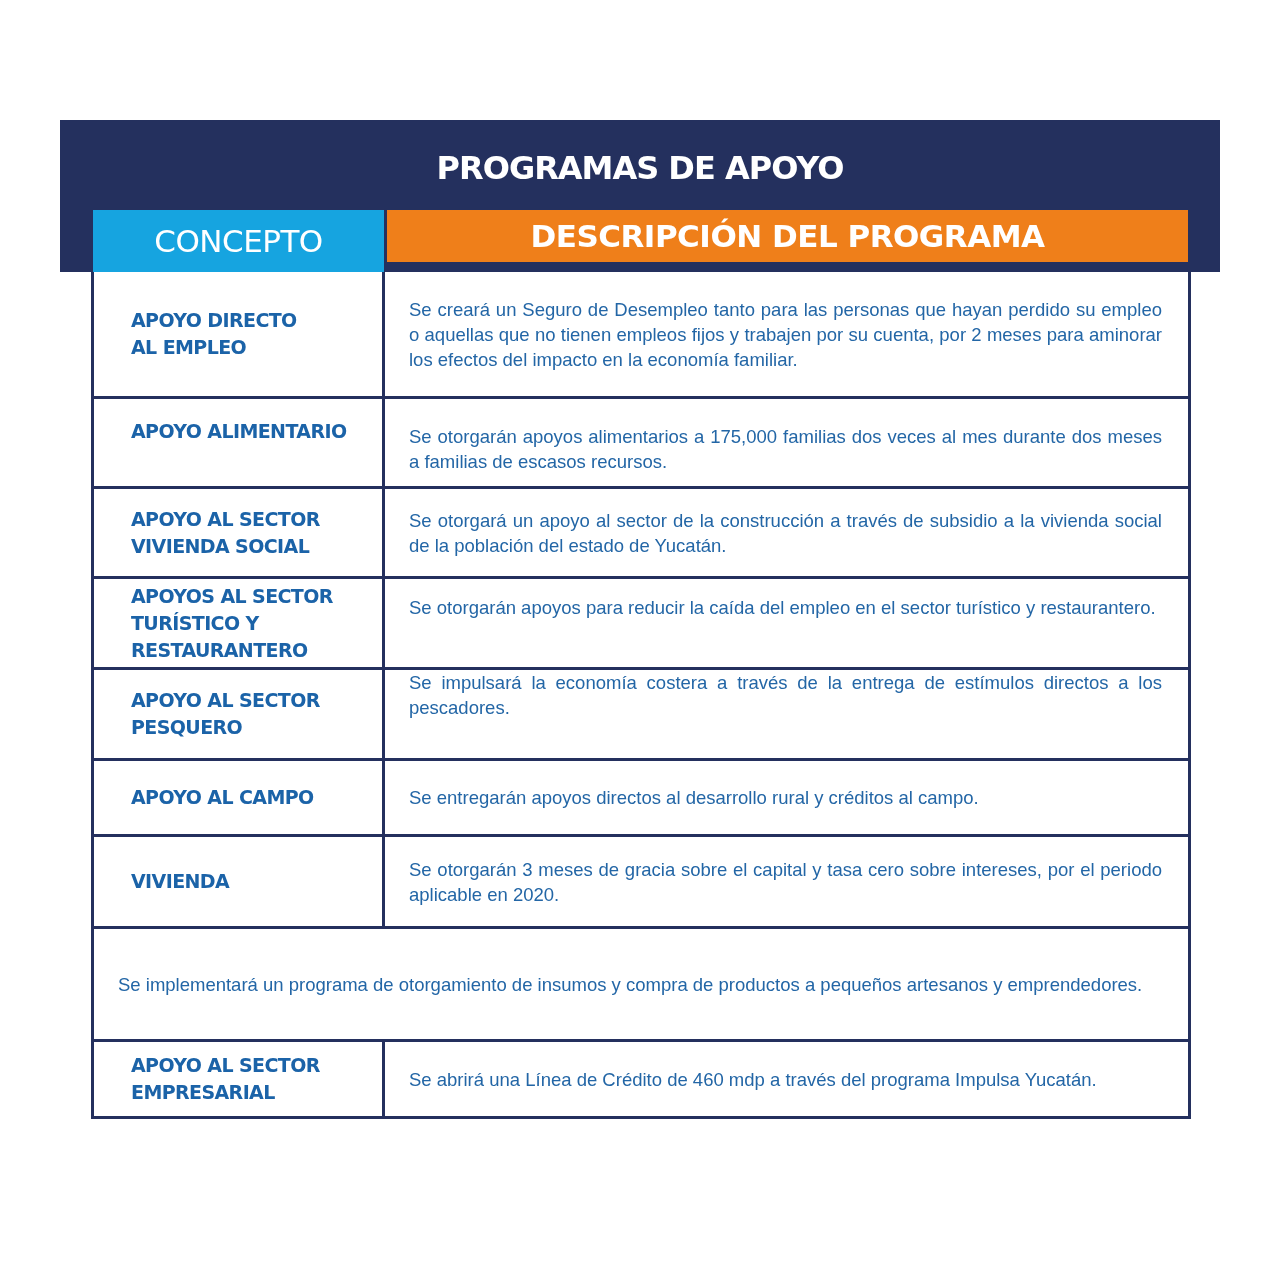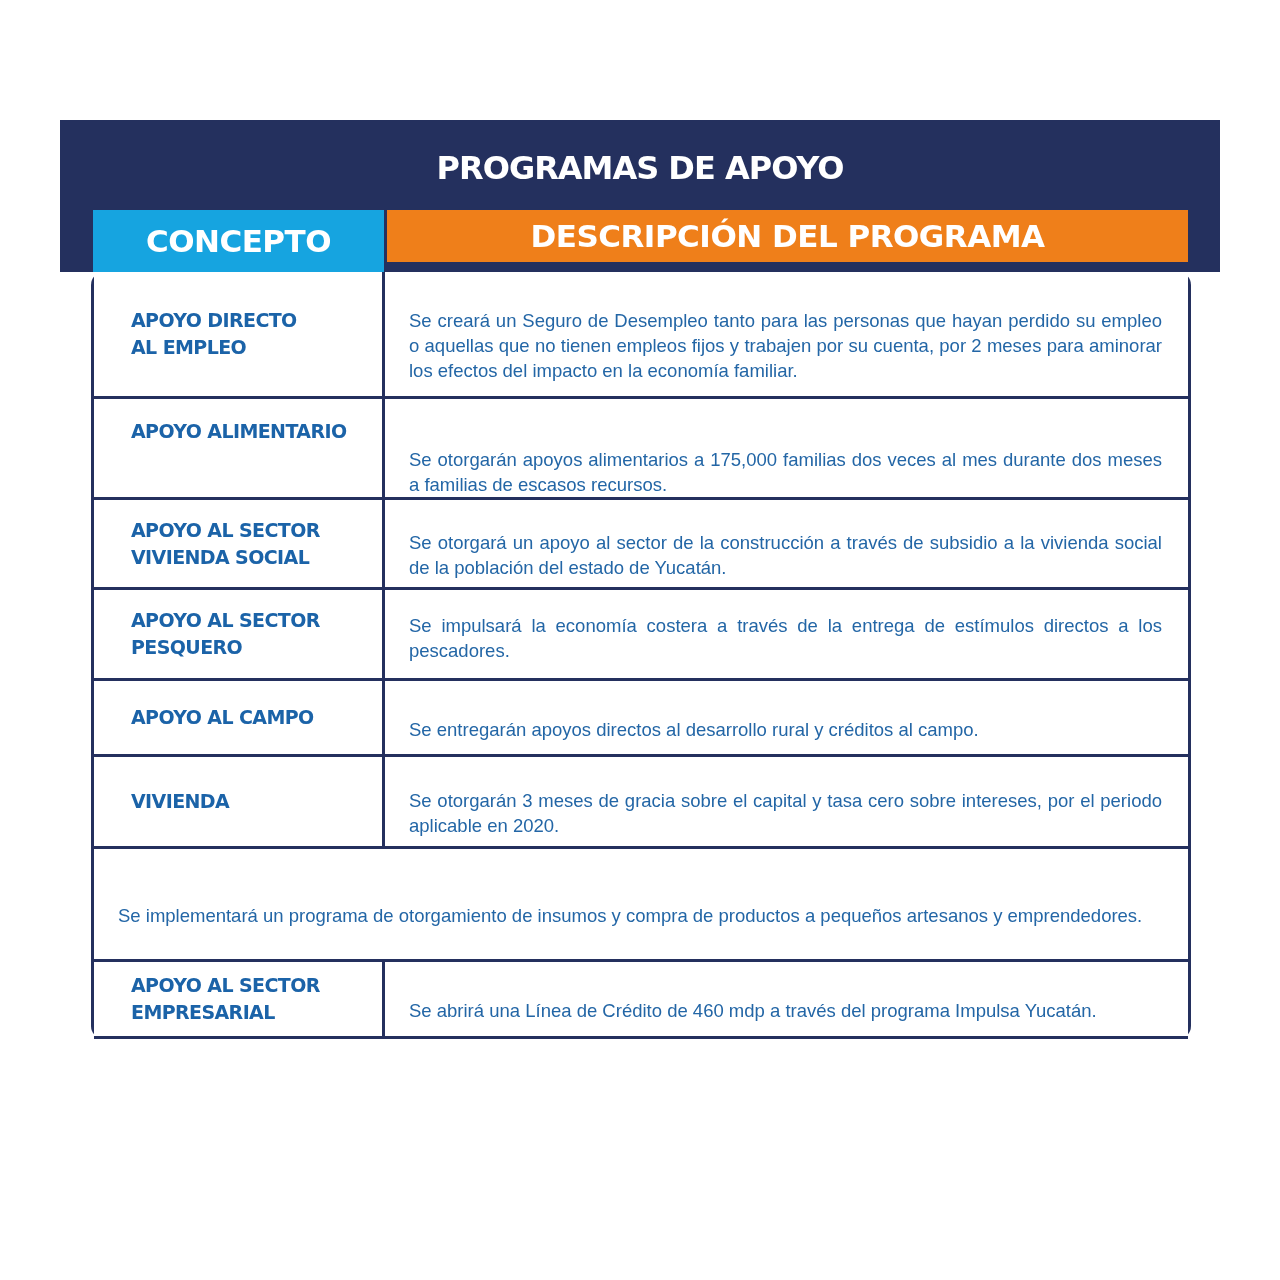--- a/index.html
+++ b/index.html
@@ -48,21 +48,21 @@
       margin-left: 2px;
       margin-top: 2px;
       width: 291px;
       height: 62px;
       background: #16a4e0;
       color: #fff;
       display: flex;
       align-items: center;
       justify-content: center;
       font-family: "DejaVu Sans", sans-serif;
-      font-weight: bold;
+      font-weight: normal;
       font-size: 31px;
       letter-spacing: -0.5px;
     }
     .hdr-desc {
       margin-left: 3px;
       margin-top: 2px;
       width: 801px;
       height: 52px;
       background: #ef7f1a;
       color: #fff;
@@ -75,21 +75,20 @@
       letter-spacing: -0.5px;
     }
     .table {
       position: absolute;
       left: 91px;
       top: 272px;
       width: 1100px;
       border-left: 3px solid #24305e;
       border-right: 3px solid #24305e;
       box-sizing: border-box;
-      border-radius: 13px;
     }
     .row {
       display: flex;
       border-bottom: 3px solid #24305e;
       box-sizing: border-box;
       background: #ffffff;
     }
     .cell-concept {
       width: 291px;
       border-right: 3px solid #24305e;
@@ -119,21 +118,20 @@
       line-height: 25px;
       text-align: justify;
     }
     .cell-desc.top {
       align-items: flex-start;
       padding-top: 25px;
     }
     .cell-desc span {
       display: block;
       width: 100%;
-      margin-top: 23px;
     }
   </style>
 </head>
 <body>
 
 <div class="banner">
   <div class="banner-title">PROGRAMAS DE APOYO</div>
 </div>
 
 <div class="header-row">
@@ -142,31 +140,39 @@
 </div>
 
 <div class="table">
   <div class="row" style="height:127px">
     <div class="cell-concept">APOYO DIRECTO
 AL EMPLEO</div>
     <div class="cell-desc">
         <span>Se creará un Seguro de Desempleo tanto para las personas que hayan perdido su empleo o aquellas que no tienen empleos fijos y trabajen por su cuenta, por 2 meses para aminorar los efectos del impacto en la economía familiar.</span>
       </div>
   </div>
-  <div class="row" style="height:101px">
+  <div class="row" style="height:90px">
     <div class="cell-concept" style="align-items:flex-start;padding-top:19px">APOYO ALIMENTARIO</div>
     <div class="cell-desc top">
         <span>Se otorgarán apoyos alimentarios a 175,000 familias dos veces al mes durante dos meses a familias de escasos recursos.</span>
       </div>
   </div>
   <div class="row" style="height:90px">
     <div class="cell-concept">APOYO AL SECTOR
 VIVIENDA SOCIAL</div>
     <div class="cell-desc">
         <span>Se otorgará un apoyo al sector de la construcción a través de subsidio a la vivienda social de la población del estado de Yucatán.</span>
+      </div>
+  </div>
+  <div class="row" style="height:91px">
+    <div class="cell-concept">APOYOS AL SECTOR
+TURÍSTICO Y
+RESTAURANTERO</div>
+    <div class="cell-desc top" style="padding-top:16px">
+        <span>Se otorgarán apoyos para reducir la caída del empleo en el sector turístico y restaurantero.</span>
       </div>
   </div>
   <div class="row" style="height:91px">
     <div class="cell-concept">APOYO AL SECTOR
 PESQUERO</div>
     <div class="cell-desc top" style="padding-top:0">
         <span>Se impulsará la economía costera a través de la entrega de estímulos directos a los pescadores.</span>
       </div>
   </div>
   <div class="row" style="height:76px">

